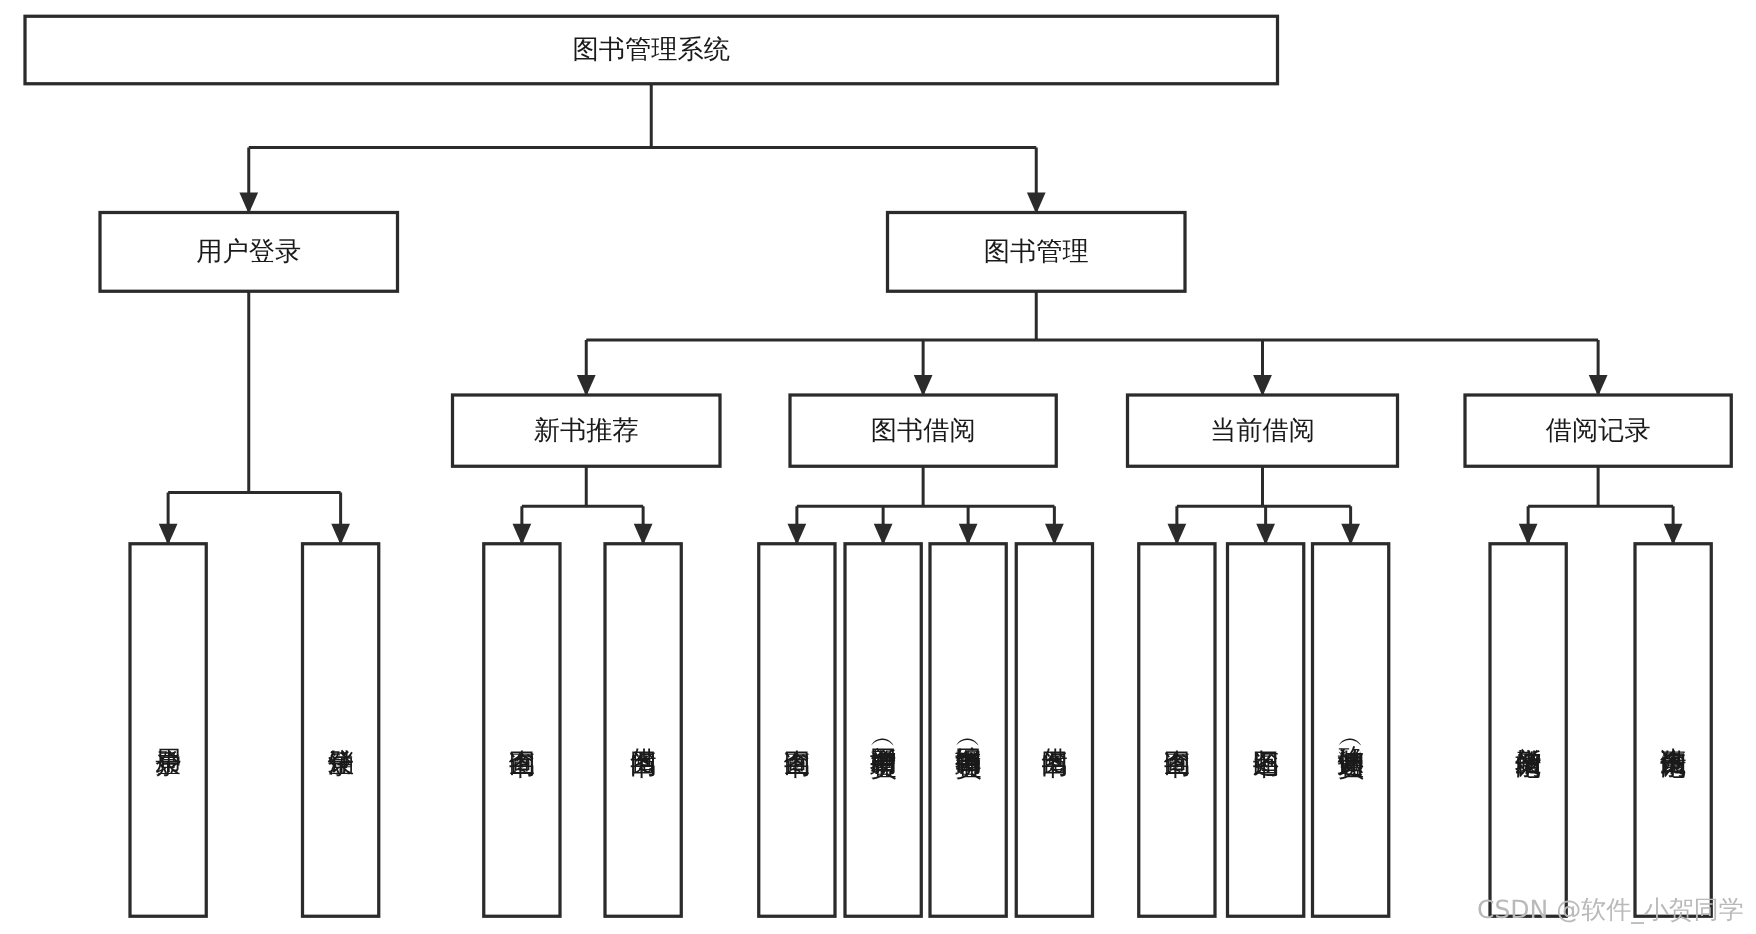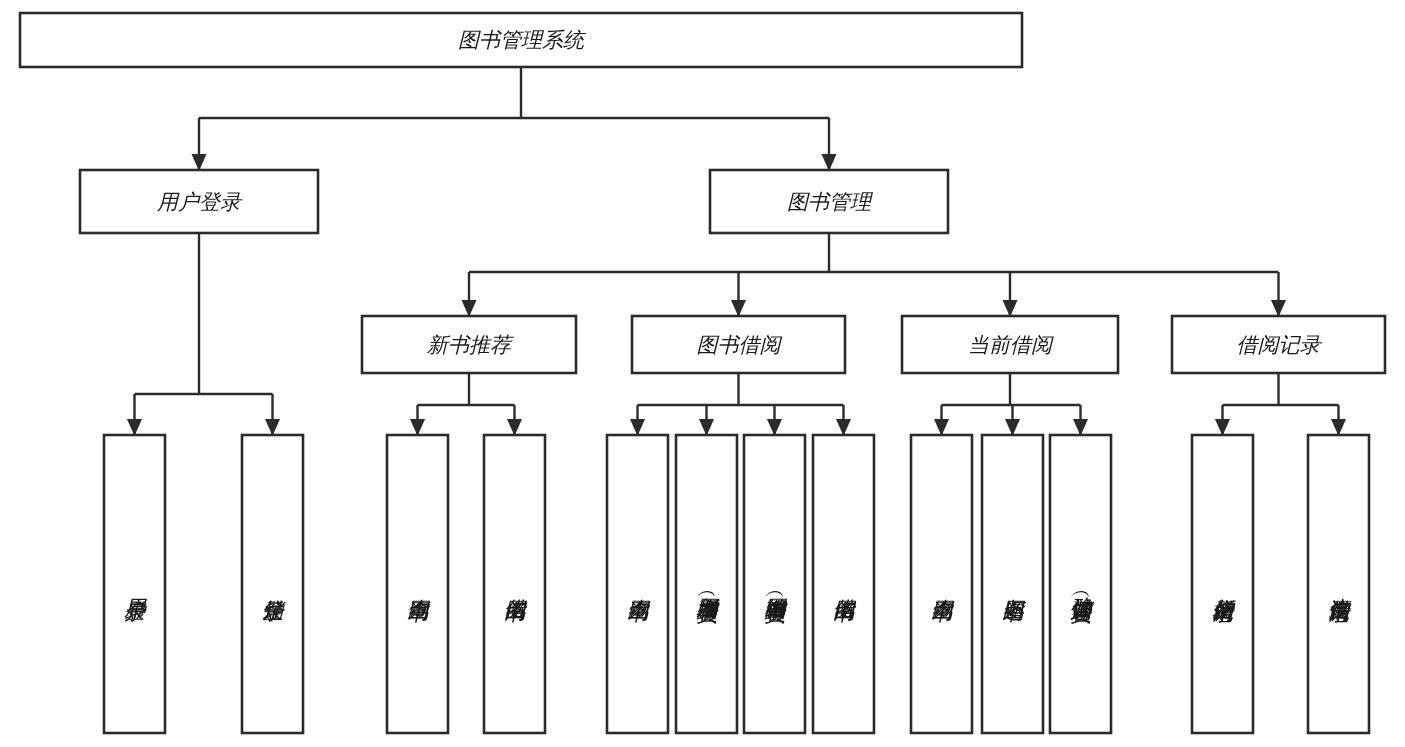--- a/index.html
+++ b/index.html
@@ -12,21 +12,20 @@
     height: 747px;
     position: relative;
     overflow: hidden;
     font-family: "DejaVu Sans", "Liberation Sans", sans-serif;
   }
   #diagram-root {
     position: absolute;
     left: 0; top: 0;
     width: 1405px;
     height: 747px;
-    font-style: italic;
   }
   svg.flow {
     display: block;
     width: 1405px;
     height: 747px;
   }
   .node-box {
     fill: #ffffff;
     stroke: #2b2b2b;
     stroke-width: 2.6;
@@ -207,13 +206,14 @@
       <div class="leaf-label-wrap" style="left: 1050px; top: 435px; width: 61px; height: 298px;">
         <span class="leaf-label">确认归还（管理员）</span>
       </div>
       <div class="leaf-label-wrap" style="left: 1192px; top: 435px; width: 61px; height: 298px;">
         <span class="leaf-label">新增借阅记录</span>
       </div>
       <div class="leaf-label-wrap" style="left: 1308px; top: 435px; width: 61px; height: 298px;">
         <span class="leaf-label">查询借阅记录</span>
       </div>
     </div>
+  <div class="watermark">CSDN @软件_小贺同学</div>
 </div>
 
 </body></html>

